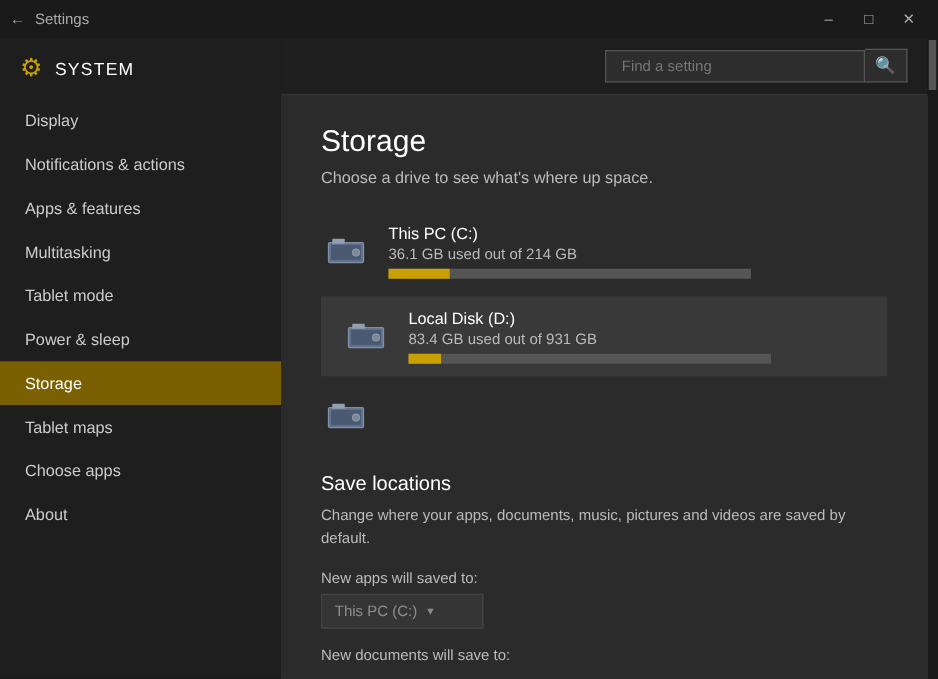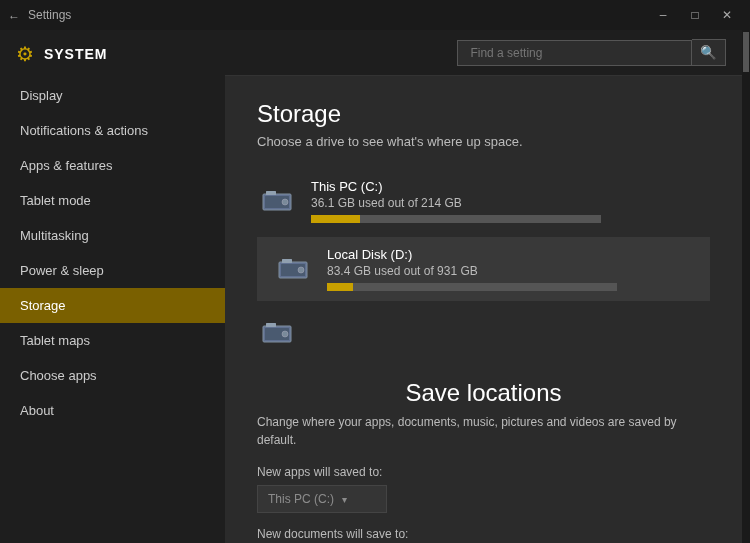--- a/index.html
+++ b/index.html
@@ -55,21 +55,21 @@
       align-items: center;
       padding: 12px 16px;
       gap: 10px;
     }
     .gear-icon {
       color: #c8a000;
       font-size: 20px;
     }
     .system-label {
       font-size: 14px;
-      font-weight: 700;
+      font-weight: 400;
       letter-spacing: 1px;
       color: #fff;
     }
     .sidebar-nav {
       list-style: none;
       flex: 1;
     }
     .sidebar-nav li {
       padding: 10px 20px;
       font-size: 13px;
@@ -168,26 +168,25 @@
       width: 290px;
     }
     .drive-bar-fill {
       height: 8px;
       background: #c8a000;
       border-radius: 0;
     }
 
     
     .section-title {
-      font-size: 24px;
+      font-size: 16px;
       font-weight: 300;
       color: #fff;
       margin-top: 18px;
       margin-bottom: 6px;
-      text-align: center;
     }
     .section-desc {
       font-size: 12px;
       color: #bbb;
       margin-bottom: 16px;
       line-height: 1.5;
     }
     .save-location-label {
       font-size: 12px;
       color: #bbb;
@@ -265,35 +264,35 @@
 
   <div class="sidebar">
     <div class="sidebar-header">
       <span class="gear-icon">⚙</span>
       <span class="system-label">SYSTEM</span>
     </div>
     <ul class="sidebar-nav">
       <li>Display</li>
       <li>Notifications &amp; actions</li>
       <li>Apps &amp; features</li>
+      <li>Multitasking</li>
       <li>Tablet mode</li>
-      <li>Multitasking</li>
       <li>Power &amp; sleep</li>
       <li class="active">Storage</li>
       <li>Tablet maps</li>
       <li>Choose apps</li>
       <li>About</li>
     </ul>
   </div>
 
   <div class="main-area">
 
     <div class="topbar">
       <div class="topbar-search">
-        <input type="text" style="background: rgb(45, 45, 45); border: 1px solid rgb(85, 85, 85); color: rgb(204, 204, 204); padding: 5px 12px; font-size: 12px; width: 235px; outline: none;" placeholder="Find a setting">
+        <input type="text" style="background: rgb(45, 45, 45); border: 1px solid rgb(85, 85, 85); color: rgb(204, 204, 204); padding: 5px 12px; font-size: 12px; width: 208px; outline: none;" placeholder="Find a setting">
         <button class="topbar-search-btn" style="background:#2d2d2d;border:1px solid #555;border-left:none;color:#ccc;padding:5px 8px;cursor:pointer;">🔍</button>
       </div>
     </div>
 
     <div class="content">
       <div class="content-inner">
         <h1 class="content-title">Storage</h1>
         <p class="content-subtitle">Choose a drive to see what's where up space.</p>
 
         <div class="drive-item">

